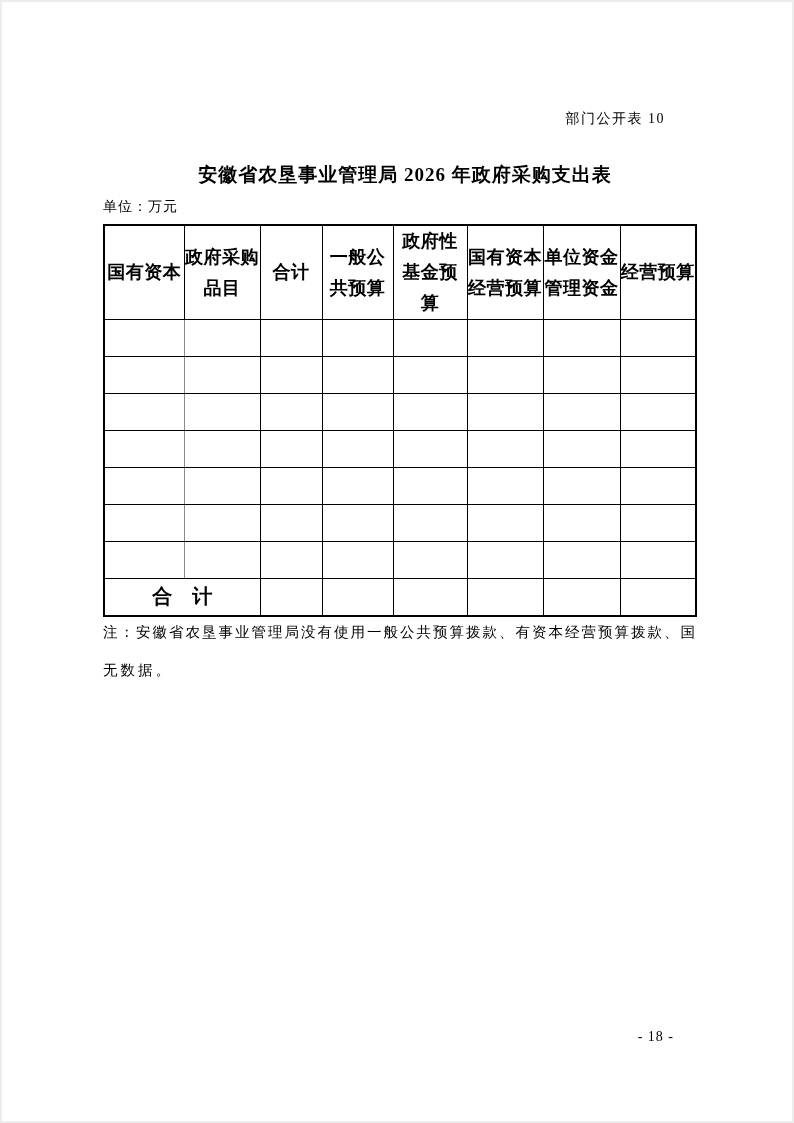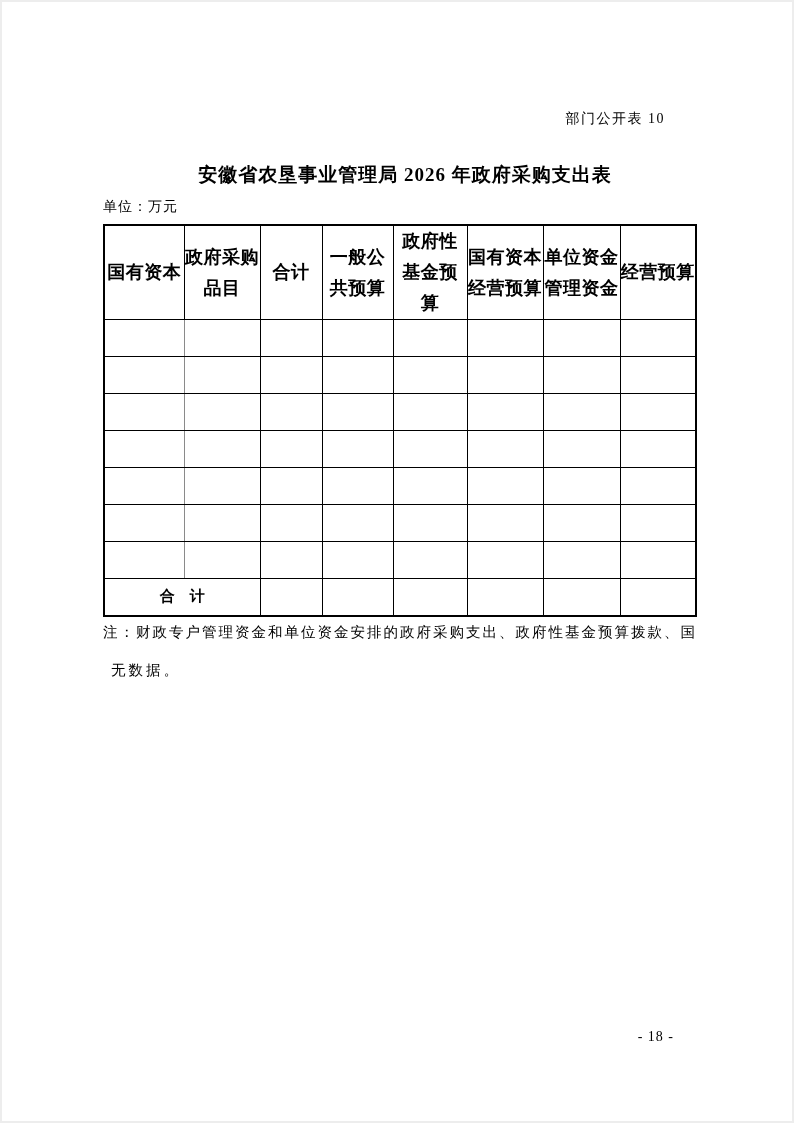--- a/index.html
+++ b/index.html
@@ -69,34 +69,34 @@
     font-size: 18px;
     font-weight: bold;
     line-height: 31px;
     white-space: pre-line;
     letter-spacing: 0.5px;
   }
   
   .data-table tbody td:nth-child(1) { border-right-color: #8a8a8a; }
   .data-table tbody td:nth-child(2) { border-left-color: #8a8a8a; }
   .total-label {
-    font-size: 15px;
+    font-size: 20px;
     font-weight: bold;
   }
 
   .note {
     position: absolute;
     top: 611px;
     left: 101px;
     width: 592px;
     font-size: 14.5px;
     line-height: 38px;
   }
   .note-line.jl { text-align: justify; text-align-last: justify; text-justify: inter-character; }
-  .note-line.last { letter-spacing: 3px; margin-left: 8px; }
+  .note-line.last { letter-spacing: 3px; }
 
   .page-number {
     position: absolute;
     top: 1027px;
     right: 118px;
     font-size: 14px;
     letter-spacing: 1px;
   }
 </style>
 </head>
@@ -217,19 +217,19 @@
           <td></td>
           <td></td>
           <td></td>
           <td></td>
           <td></td>
         </tr>
     </tfoot>
   </table>
 
   <div class="note">
-    <div class="note-line jl">注：财政专户管理资金和单位资金安排的政府采购支出、政府性基金预算拨款、国</div>
+    <div class="note-line jl">注：安徽省农垦事业管理局没有使用一般公共预算拨款、有资本经营预算拨款、国</div>
     <div class="note-line last">无数据。</div>
   </div>
 
   <div class="page-number">- 18 -</div>
 
 </div>
 
 </body></html>

